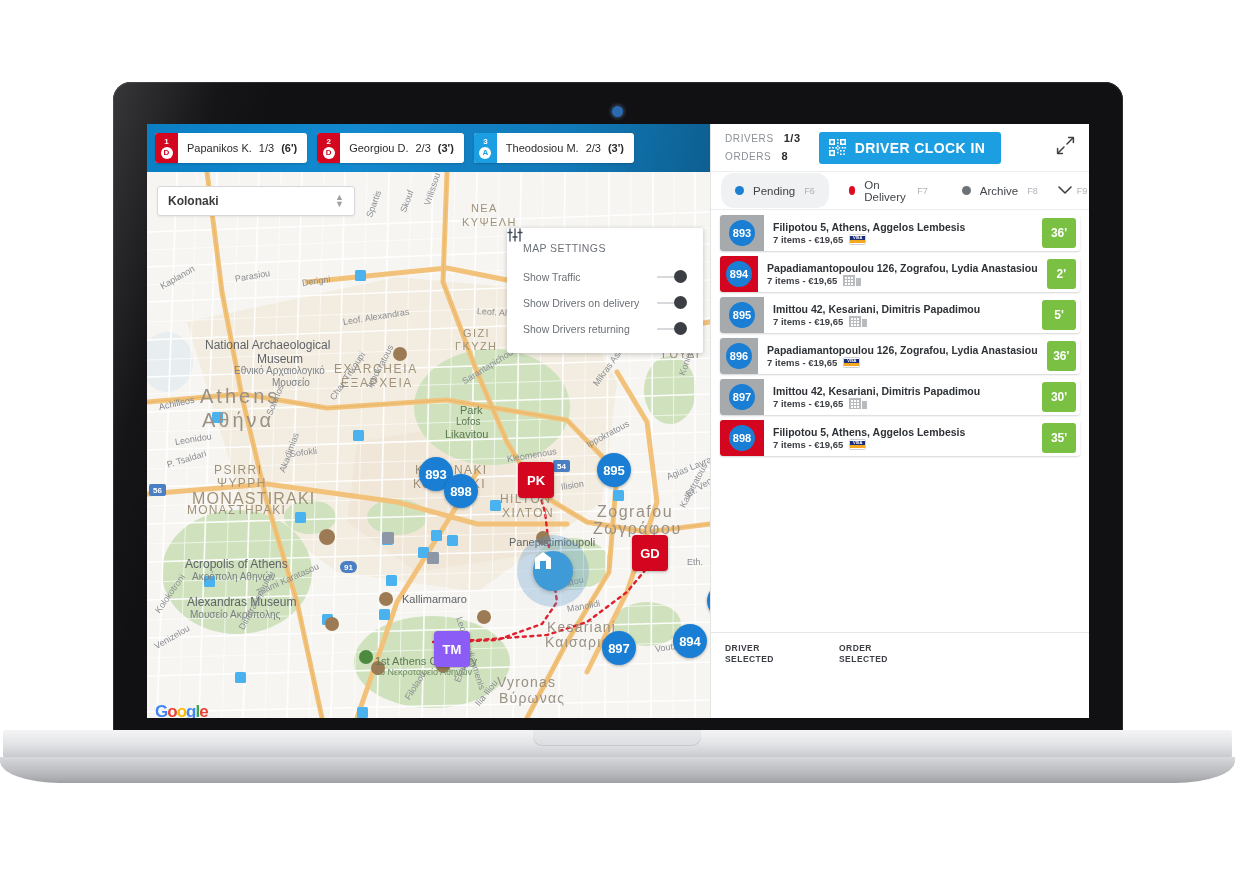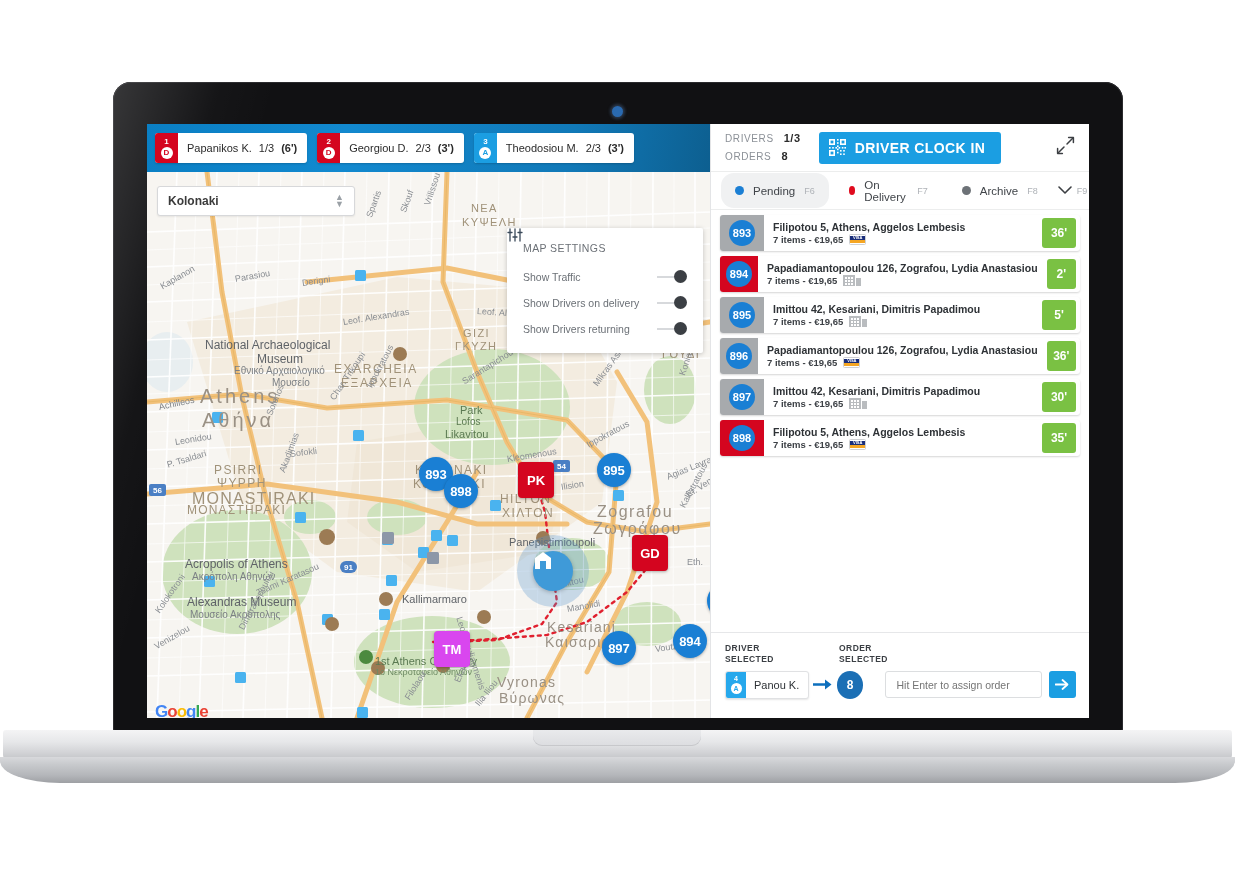--- a/index.html
+++ b/index.html
@@ -140,21 +140,21 @@
     display:flex; align-items:center; justify-content:center;
     box-shadow:0 1px 3px rgba(0,0,0,.3); z-index:3;
   }
   .pin-driver {
     position:absolute; width:36px; height:36px; border-radius:4px;
     color:#fff; font-size:13px; font-weight:bold;
     display:flex; align-items:center; justify-content:center;
     box-shadow:0 1px 3px rgba(0,0,0,.3); z-index:4;
   }
   .pin-driver.red { background:#d4051f; }
-  .pin-driver.blue { background:#d946ef; }
+  .pin-driver.blue { background:#8b5cf6; }
   .store-halo {
     position:absolute; left:370px; top:363px; width:72px; height:72px;
     border-radius:50%; background:rgba(90,150,205,.30); z-index:2;
   }
   .store-pin {
     position:absolute; left:386px; top:379px; width:40px; height:40px;
     border-radius:50%; background:#3f9ad8; display:flex; align-items:center; justify-content:center;
     z-index:3; box-shadow:0 1px 4px rgba(0,0,0,.25);
   }
   .google-wm {
@@ -767,43 +767,20 @@
           <div class="assign-labels">
             <div class="al1">
               <div>DRIVER</div>
               <div>SELECTED</div>
             </div>
             <div>
               <div>ORDER</div>
               <div>SELECTED</div>
             </div>
           </div>
-          <div class="assign-row">
-            <div class="drv-chip">
-              <div class="bd">
-                <span>4</span>
-                <span class="ltr">A</span>
-              </div>
-              <div class="nm">Panou K.</div>
-            </div>
-            <div class="arrow-ic">
-              <svg width="20" height="13" viewBox="0 0 20 13">
-                <path d="M0 6.5 L14 6.5" stroke="#0d6fbd" stroke-width="2.6" stroke-linecap="round"></path>
-                <path d="M12 1.5 L18.5 6.5 L12 11.5 Z" fill="#0d6fbd"></path>
-              </svg>
-            </div>
-            <div class="ord-circ">8</div>
-            <input class="assign-input" placeholder="Hit Enter to assign order" style="">
-            <div class="assign-go">
-              <svg width="15" height="13" viewBox="0 0 15 13">
-                <path d="M0.5 6.5 L11.5 6.5" stroke="#fff" stroke-width="1.8" stroke-linecap="round"></path>
-                <path d="M7.5 2 L12.5 6.5 L7.5 11" stroke="#fff" stroke-width="1.8" fill="none" stroke-linecap="round" stroke-linejoin="round"></path>
-              </svg>
-            </div>
-          </div>
         </div>
       </div>
 
     </div>
   </div>
 
   <div class="base"></div>
   <div class="base-notch"></div>
   <div class="base-lip"></div>
 </div>

